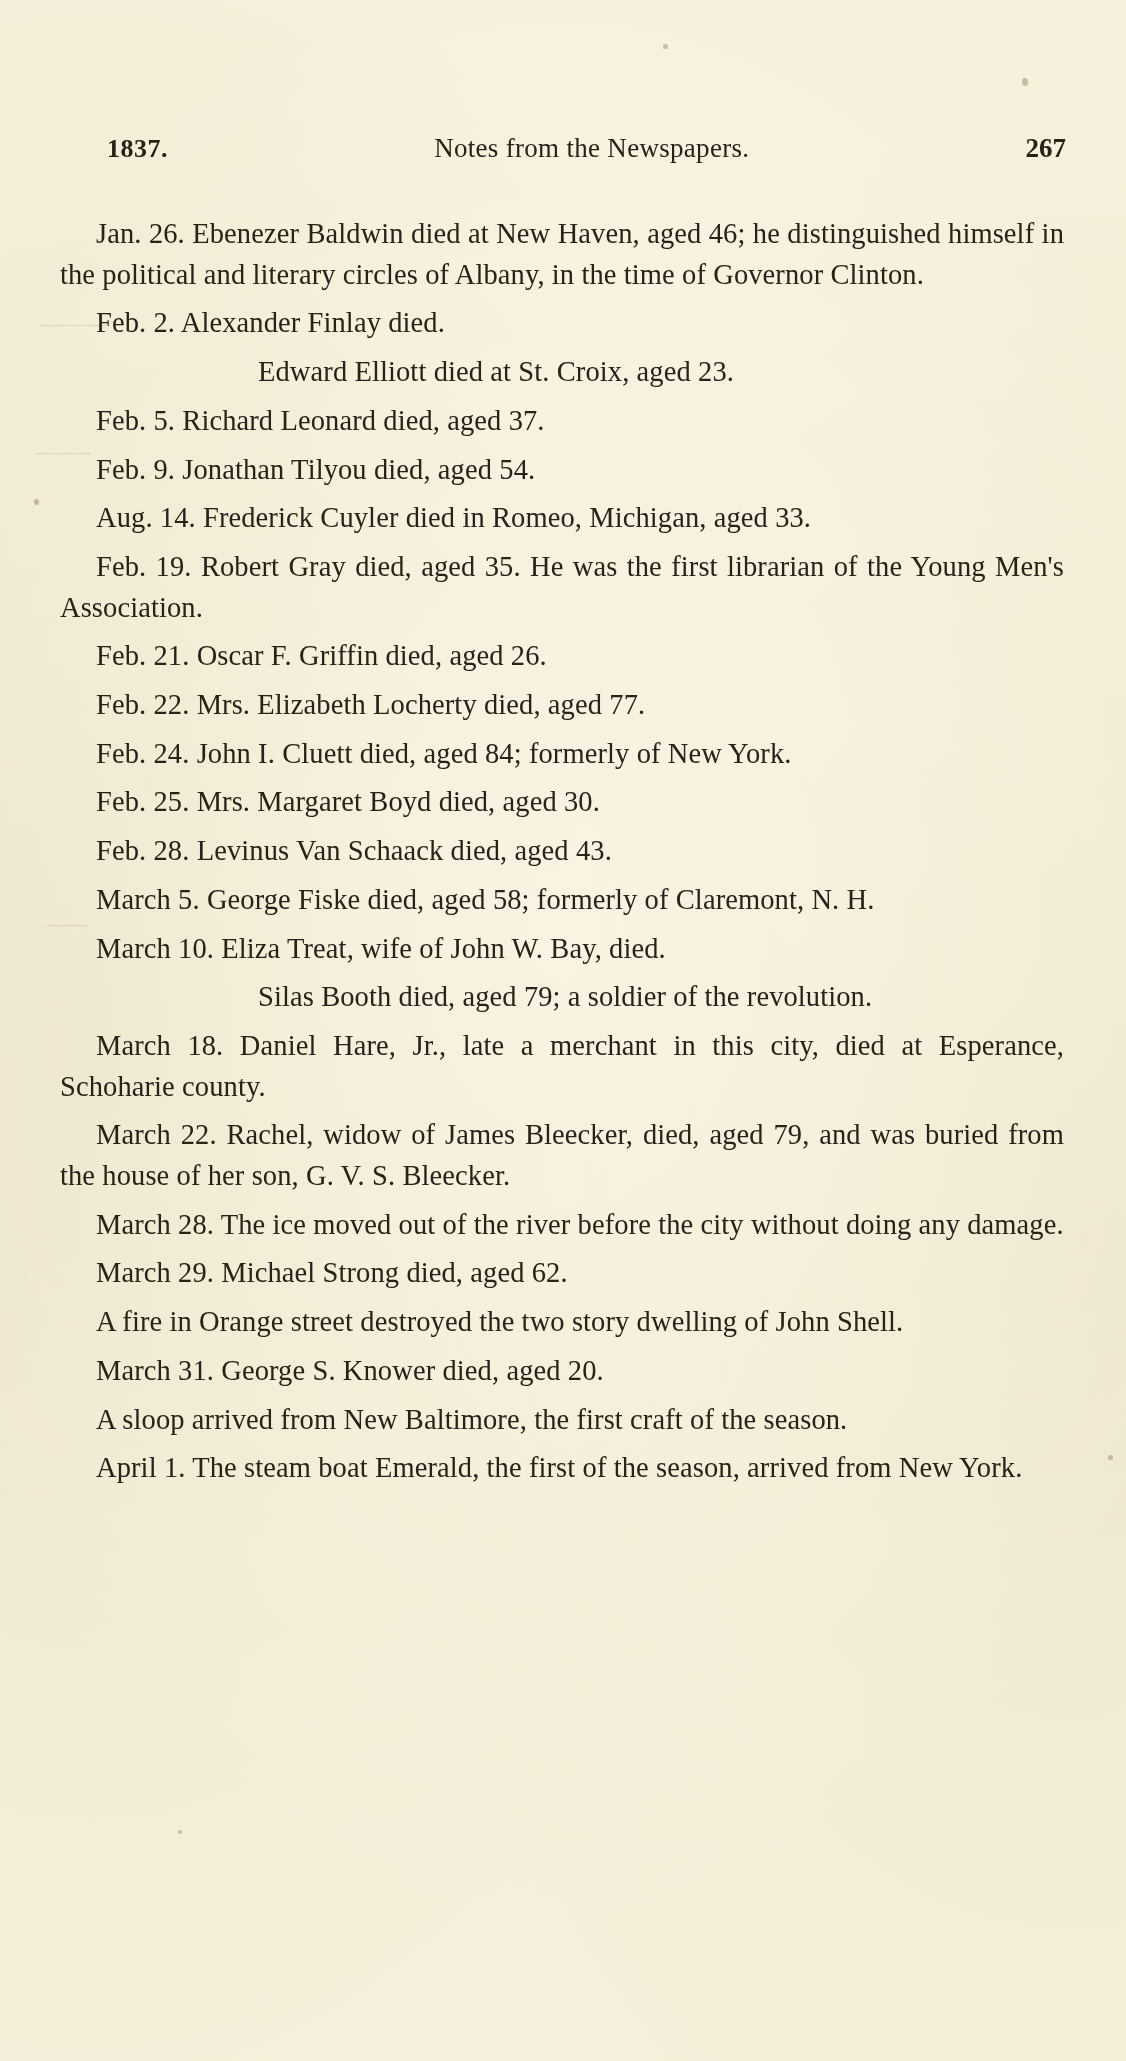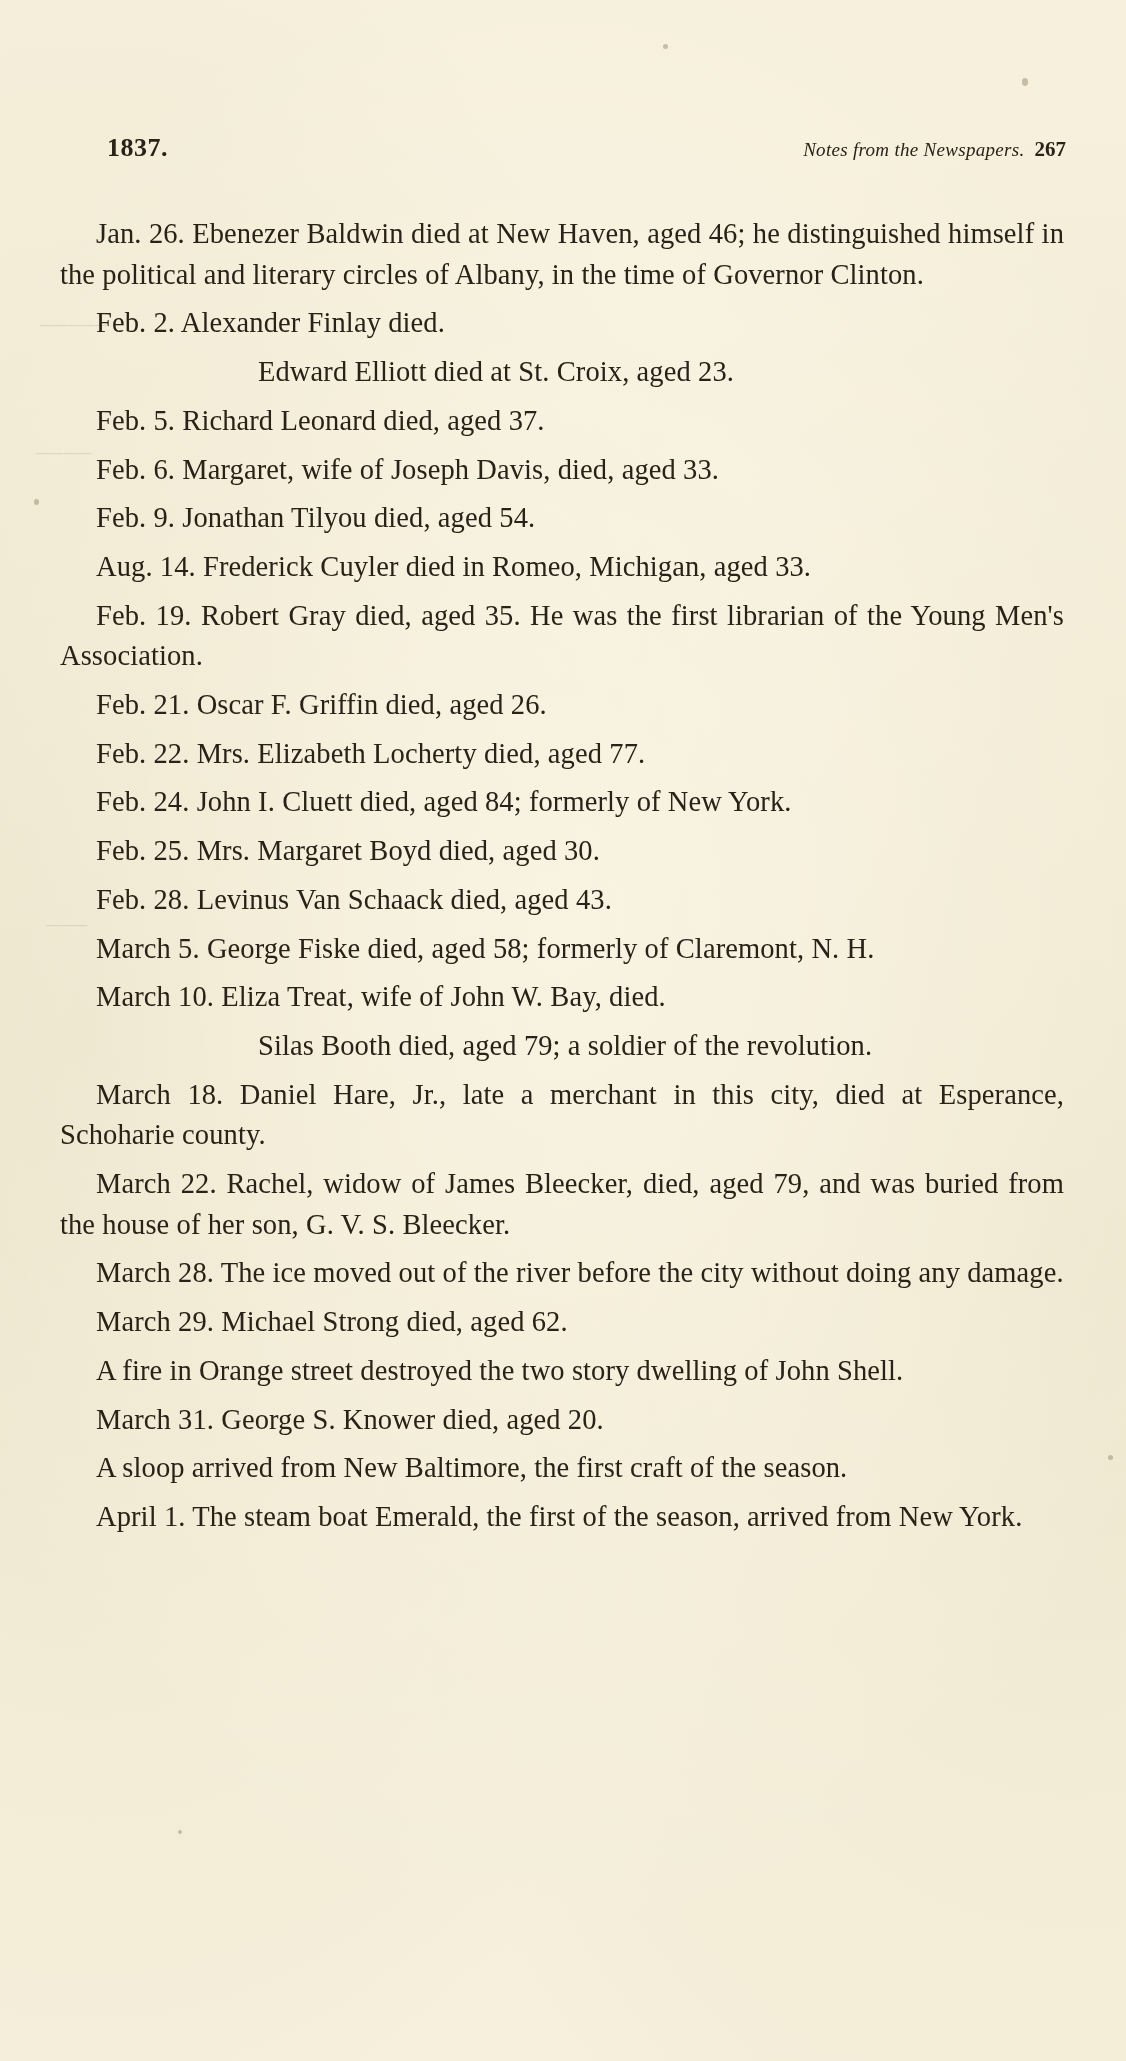--- a/index.html
+++ b/index.html
@@ -42,28 +42,27 @@
     margin-left: 45px;
   }
   .header .year {
     font-size: 26px;
     font-weight: bold;
     letter-spacing: 0.5px;
     white-space: nowrap;
   }
   .header .running-title {
     flex: 1;
-    text-align: right;
-    font-size: 19px;
-    font-style: italic;
+    text-align: center;
+    font-size: 27px;
     letter-spacing: 0.3px;
     padding-right: 10px;
   }
   .header .page-number {
-    font-size: 21px;
+    font-size: 27px;
     font-weight: bold;
     white-space: nowrap;
   }
   .body-text {
     position: absolute;
     left: 52px;
     top: 206px;
     width: 1020px;
     font-size: 28.5px;
     line-height: 40.7px;
@@ -117,21 +116,20 @@
     <span class="year">1837.</span>
     <span class="running-title">Notes from the Newspapers.</span>
     <span class="page-number">267</span>
   </div>
 
   <div class="body-text">
     <p class="entry">Jan. 26.   Ebenezer Baldwin died at New Haven, aged 46; he distinguished himself in the political and literary circles of Albany, in the time of Governor Clinton.</p>
     <p class="entry">Feb. 2.   Alexander Finlay died.</p>
     <p class="entry sub">Edward Elliott died at St. Croix, aged 23.</p>
     <p class="entry">Feb. 5.   Richard Leonard died, aged 37.</p>
-    <p class="entry">Feb. 6.   Margaret, wife of Joseph Davis, died, aged 33.</p>
     <p class="entry">Feb. 9.   Jonathan Tilyou died, aged 54.</p>
     <p class="entry">Aug. 14.   Frederick Cuyler died in Romeo, Michigan, aged 33.</p>
     <p class="entry">Feb. 19.   Robert Gray died, aged 35.   He was the first librarian of the Young Men's Association.</p>
     <p class="entry">Feb. 21.   Oscar F. Griffin died, aged 26.</p>
     <p class="entry">Feb. 22.   Mrs. Elizabeth Locherty died, aged 77.</p>
     <p class="entry">Feb. 24.   John I. Cluett died, aged 84; formerly of New York.</p>
     <p class="entry">Feb. 25.   Mrs. Margaret Boyd died, aged 30.</p>
     <p class="entry">Feb. 28.   Levinus Van Schaack died, aged 43.</p>
     <p class="entry">March 5.   George Fiske died, aged 58; formerly of Claremont, N. H.</p>
     <p class="entry">March 10.   Eliza Treat, wife of John W. Bay, died.</p>

